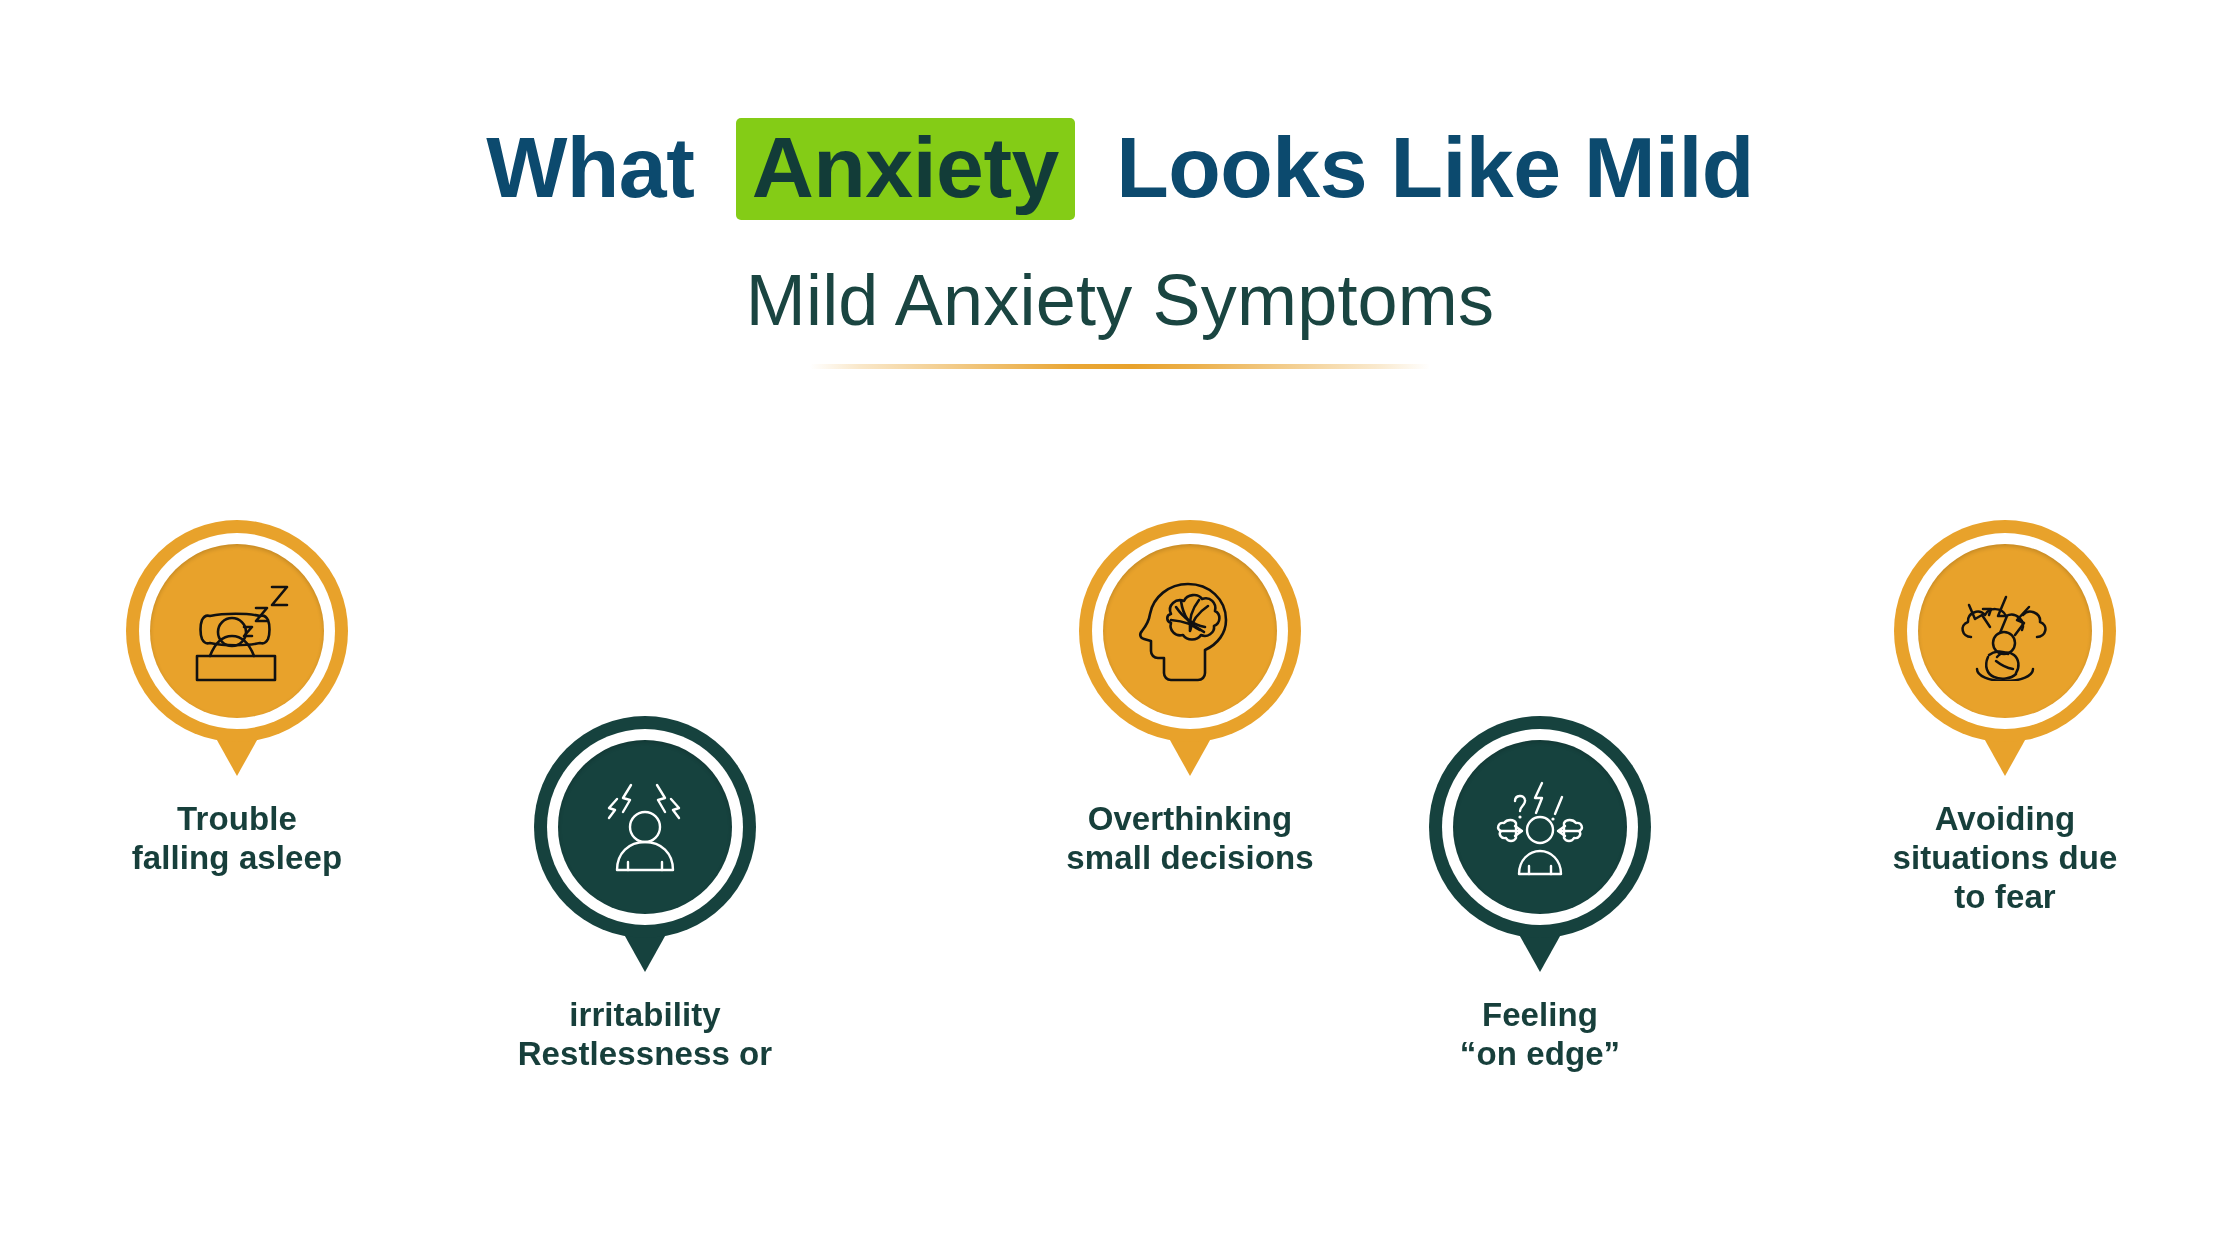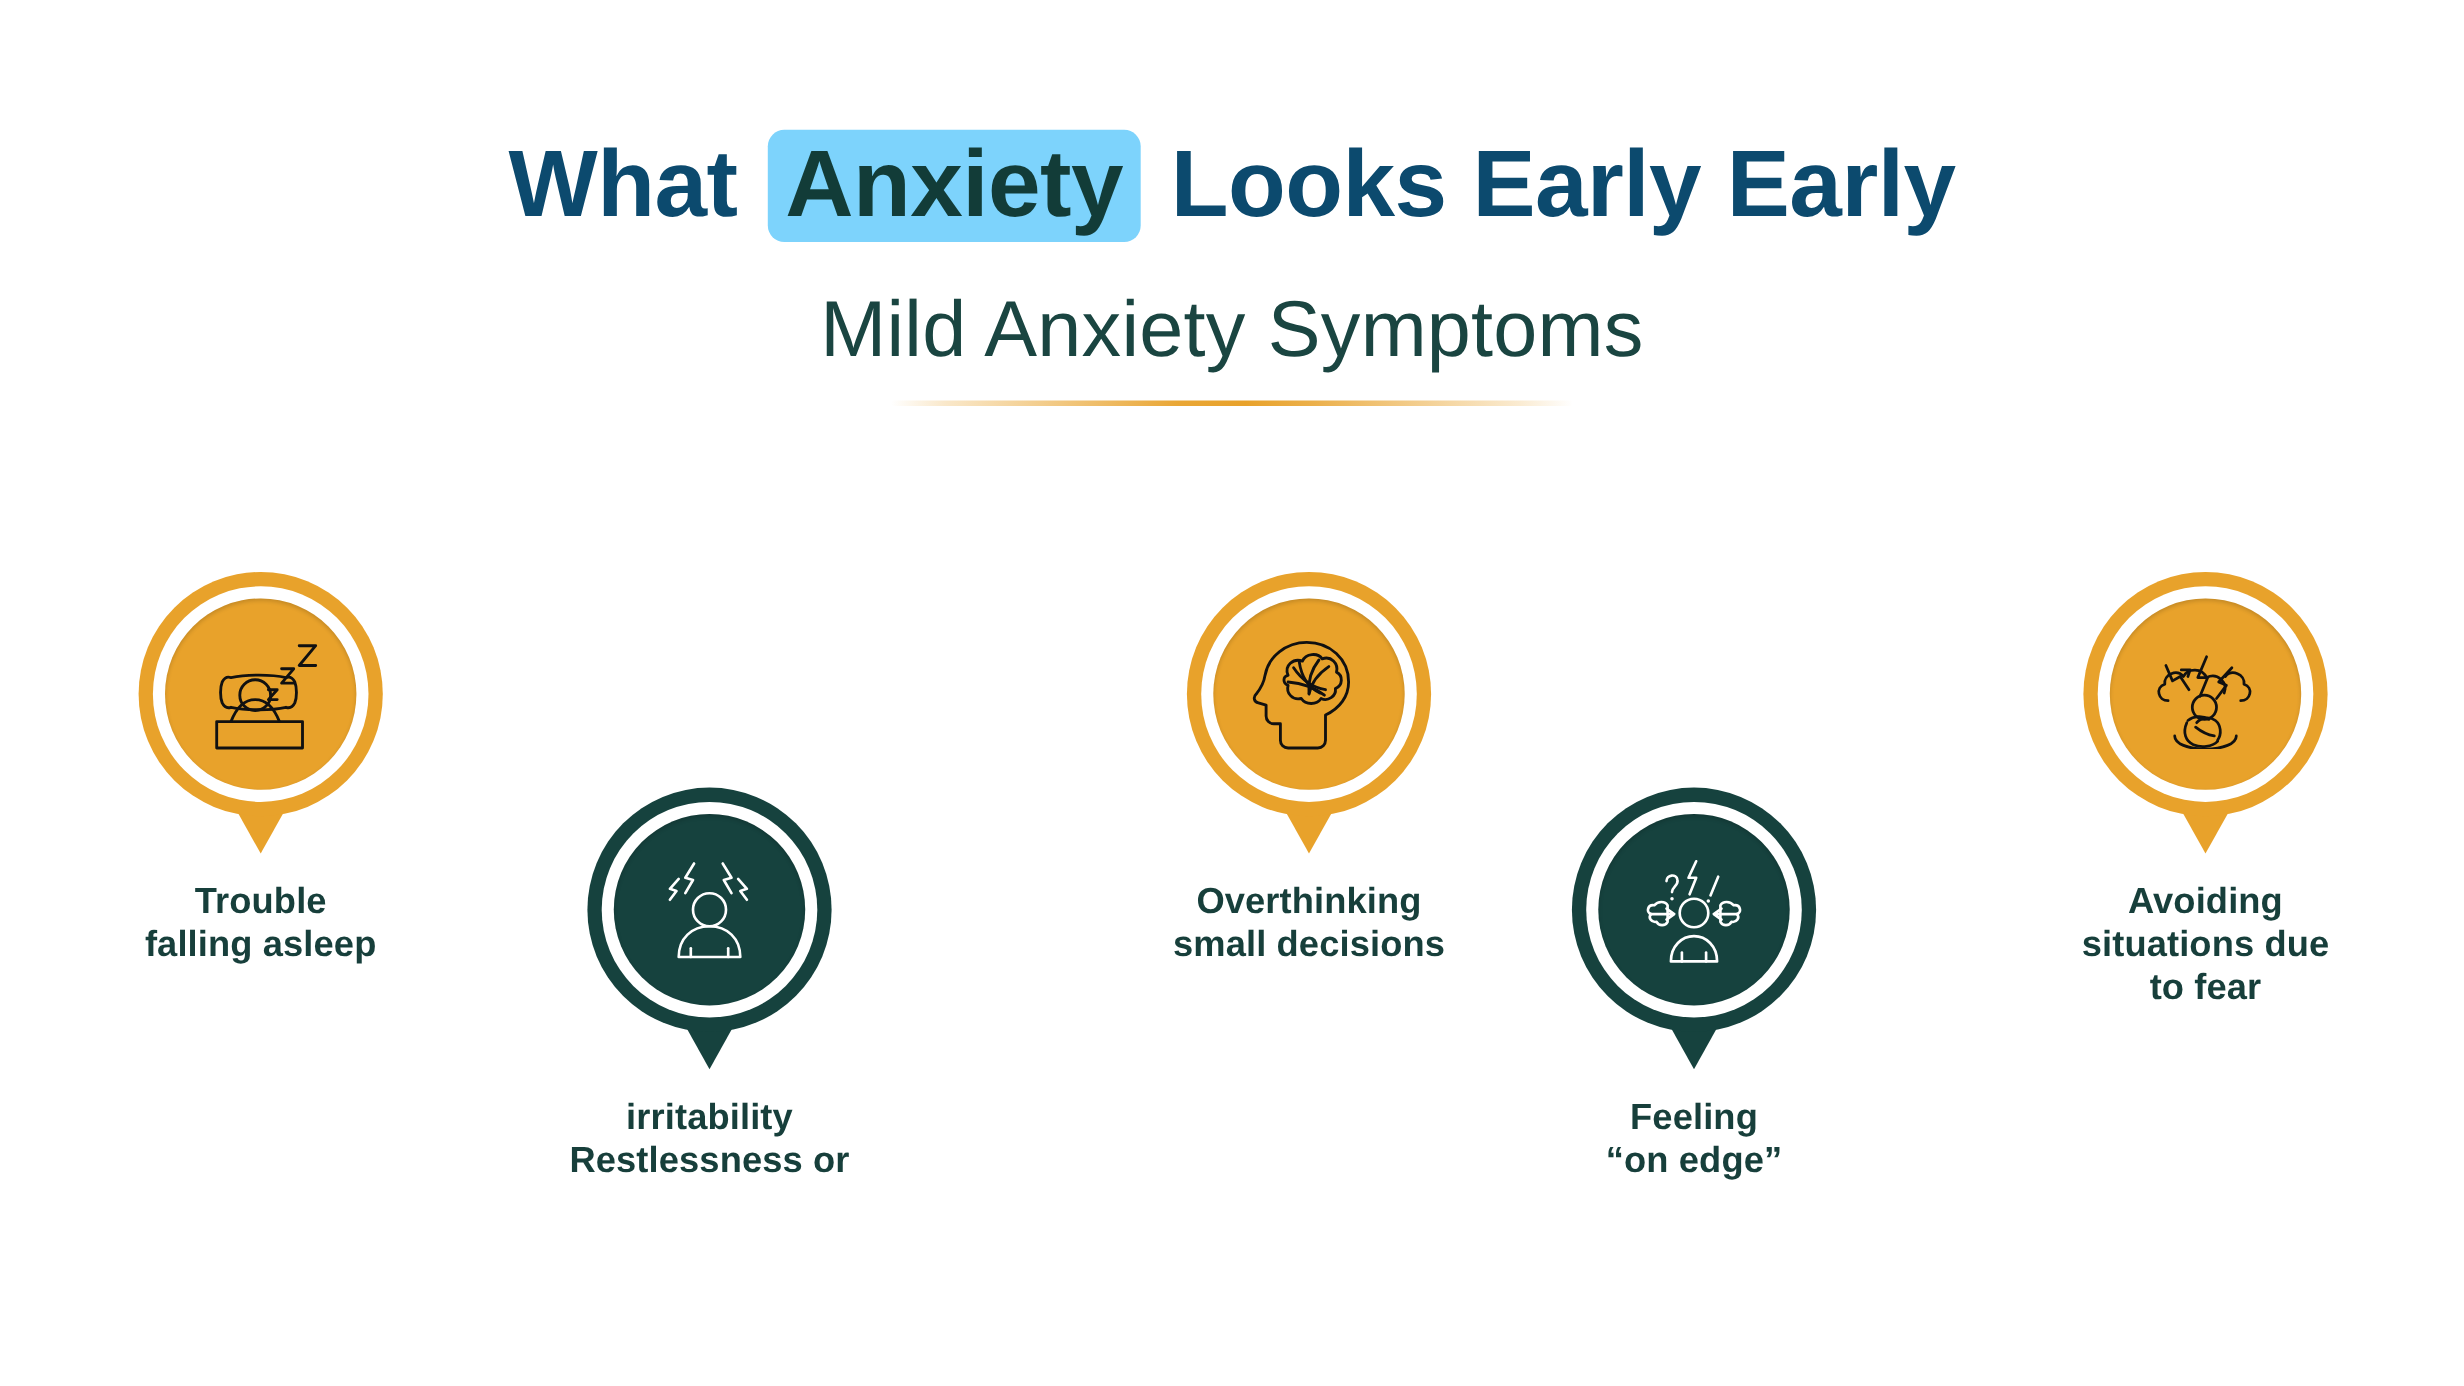--- a/index.html
+++ b/index.html
@@ -29,25 +29,25 @@
     font-size: 86px;
     font-weight: bold;
     letter-spacing: -0.5px;
     color: #123C38;
     line-height: 1.0;
     white-space: nowrap;
   }
   #title .plain { color: #0c4a6e; }
   #title .badge {
     display: inline-block;
-    background: #7dd3fc;
+    background: #84cc16;
     color: #123C38;
-    border-radius: 15px;
+    border-radius: 5px;
     padding: 7px 16px 11px 16px;
-    margin: 0 4px;
+    margin: 0 18px;
     vertical-align: baseline;
     line-height: 0.98;
   }
   #subtitle {
     margin: 0;
     padding-top: 44px;
     font-size: 72px;
     font-weight: normal;
     color: #1A4541;
     letter-spacing: 0.2px;
@@ -142,21 +142,21 @@
     letter-spacing: 0.1px;
   }
   .pin-label .ln { display: block; }
 
   .label-below { margin-top: 58px; }
 </style>
 </head>
 <body>
 
 <div id="header">
-  <h1 id="title"><span class="plain">What </span><span class="badge">Anxiety</span><span class="plain"> Looks Early Early</span></h1>
+  <h1 id="title"><span class="plain">What </span><span class="badge">Anxiety</span><span class="plain"> Looks Like Mild</span></h1>
   <h2 id="subtitle">Mild Anxiety Symptoms</h2>
   <div id="divider"></div>
 </div>
 
 <div id="pins">
 
   <div class="pin-group" style="left:67px; top:520px;">
     <div class="pin orange">
       <div class="tail"></div>
       <div class="outer"></div>

